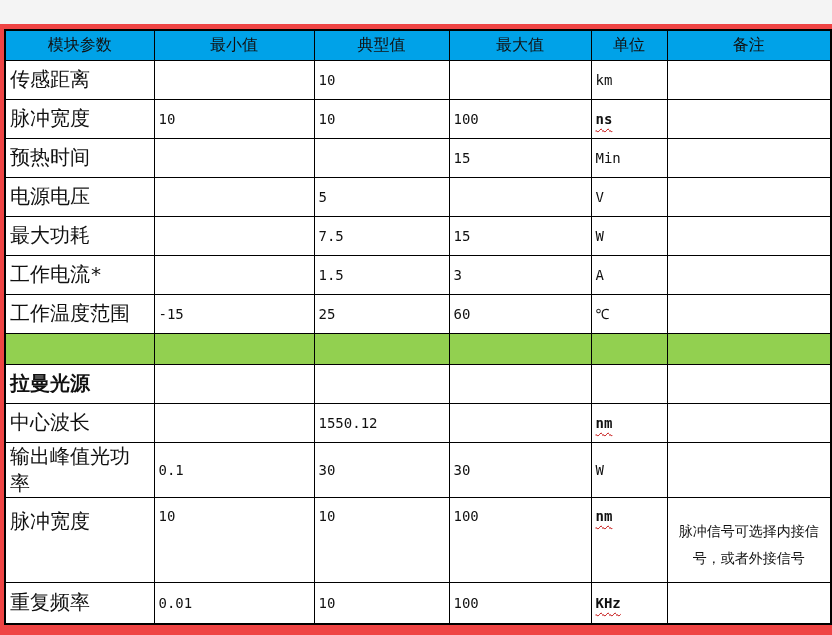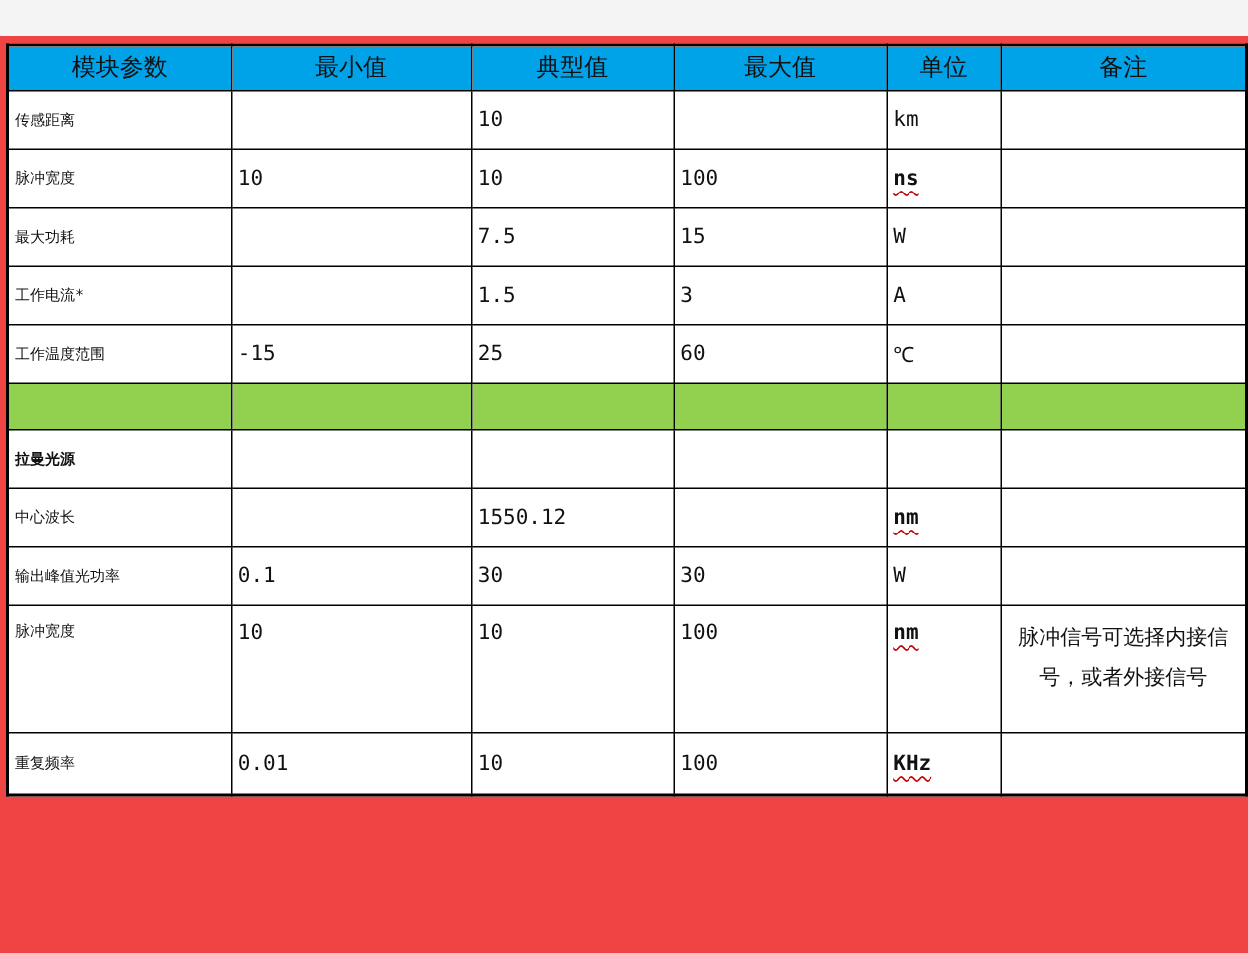--- a/index.html
+++ b/index.html
@@ -23,27 +23,27 @@
     font-weight:bold;
     font-size:16px;
     text-align:center;
     border-bottom:2px solid #000;
   }
   .h-head{height:30px;}
   .h-std{height:39px;}
   .h-green{height:31px;}
   .h-tall{height:85px;}
   .h-last{height:42px;}
-  .c-param{text-align:left;padding-left:8px;font-size:10px;}
+  .c-param{text-align:left;padding-left:8px;font-size:20px;}
   .c-min,.c-typ,.c-max,.c-unit{font-size:14px;}
   .c-note{text-align:center;font-size:14px;line-height:27px;padding:2px 6px;}
   tr.divider-row td{background:#92d050;}
   tr.section-row .c-param{font-weight:bold;}
   tr.tall td{vertical-align:top;padding-top:10px;}
-  tr.tall td.c-note{padding-top:8px;}
+  tr.tall td.c-note{padding-top:20px;}
   .squiggle{
     text-decoration-line:underline;
     text-decoration-style:wavy;
     text-decoration-color:#c00000;
     text-decoration-thickness:1px;
     text-underline-offset:4px;
     text-decoration-skip-ink:none;
     font-weight:bold;
   }
 </style>
@@ -78,20 +78,36 @@
         <td class="c-max"></td>
         <td class="c-unit"><span>km</span></td>
         <td class="c-note"></td>
       </tr>
       <tr class="h-std">
         <td class="c-param">脉冲宽度</td>
         <td class="c-min">10</td>
         <td class="c-typ">10</td>
         <td class="c-max">100</td>
         <td class="c-unit"><span class="squiggle">ns</span></td>
+        <td class="c-note"></td>
+      </tr>
+      <tr class="h-std">
+        <td class="c-param">预热时间</td>
+        <td class="c-min"></td>
+        <td class="c-typ"></td>
+        <td class="c-max">15</td>
+        <td class="c-unit"><span>Min</span></td>
+        <td class="c-note"></td>
+      </tr>
+      <tr class="h-std">
+        <td class="c-param">电源电压</td>
+        <td class="c-min"></td>
+        <td class="c-typ">5</td>
+        <td class="c-max"></td>
+        <td class="c-unit"><span>V</span></td>
         <td class="c-note"></td>
       </tr>
       <tr class="h-std">
         <td class="c-param">最大功耗</td>
         <td class="c-min"></td>
         <td class="c-typ">7.5</td>
         <td class="c-max">15</td>
         <td class="c-unit"><span>W</span></td>
         <td class="c-note"></td>
       </tr>

